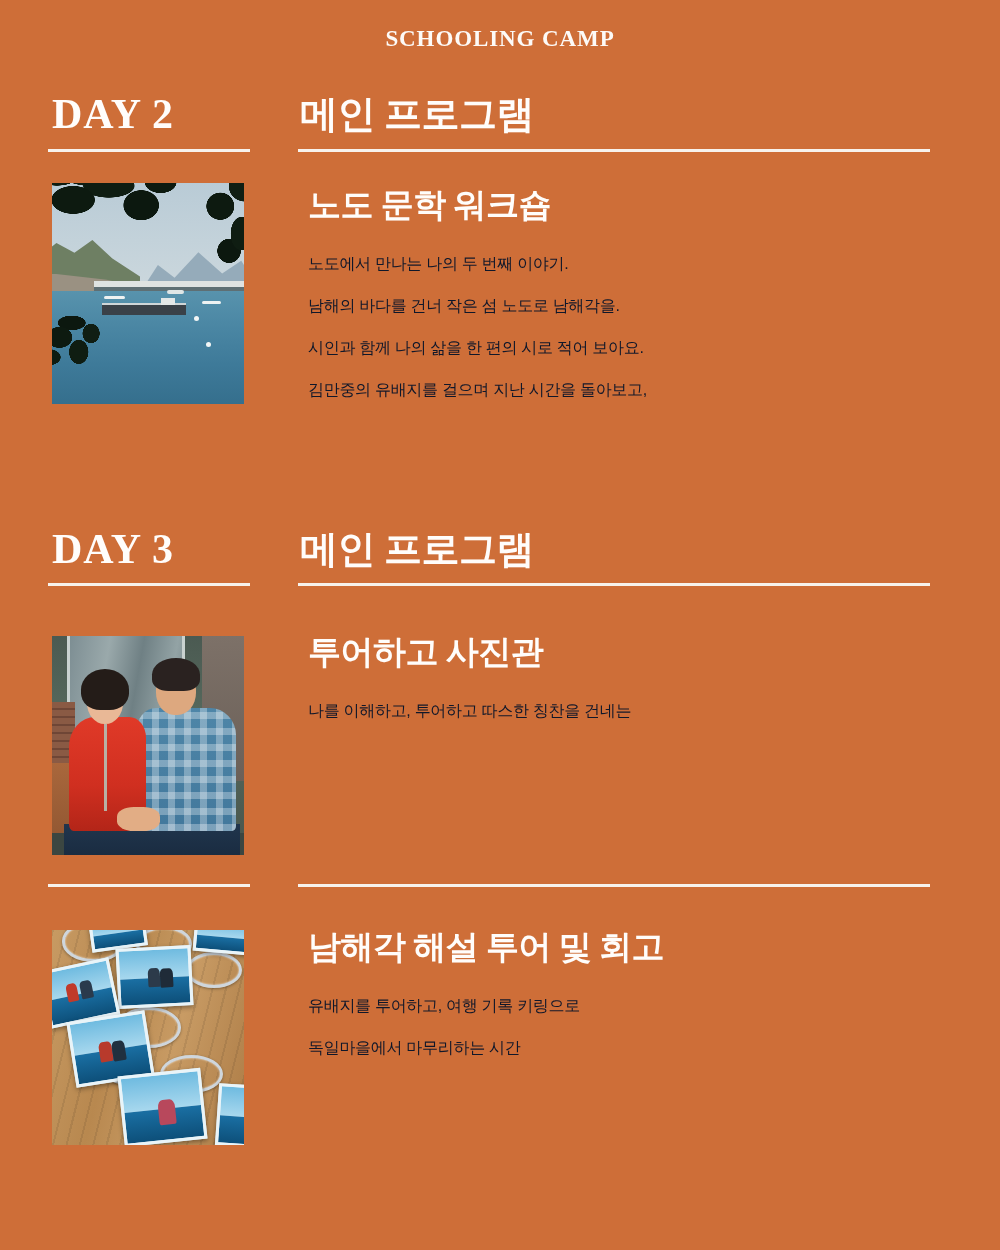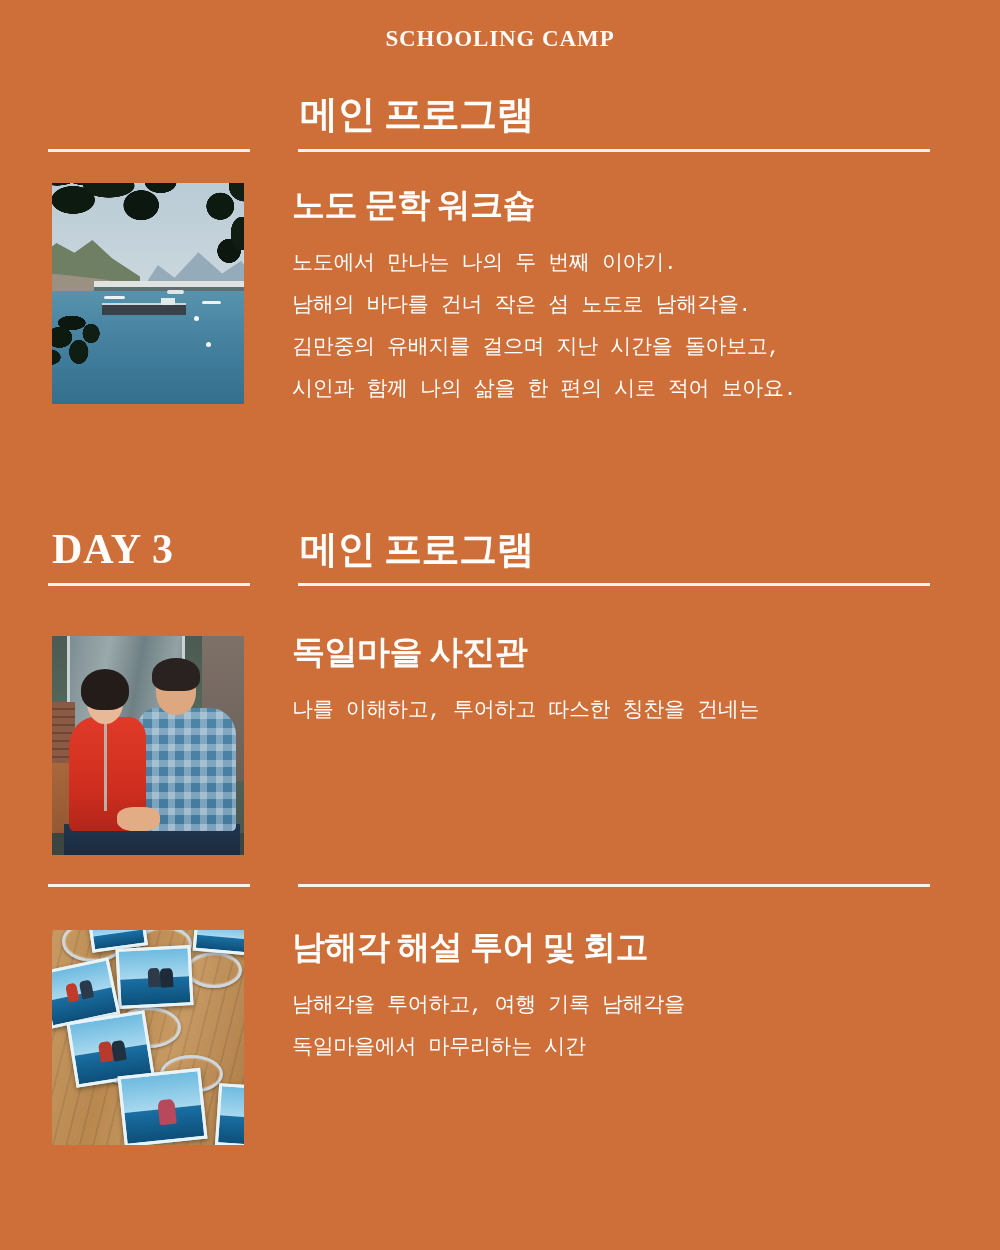--- a/index.html
+++ b/index.html
@@ -304,50 +304,51 @@
     position: absolute;
     border: 3px solid #cfd6dc;
     border-radius: 50%;
     background: transparent;
     box-shadow: 0 1px 3px rgba(0,0,0,.35), inset 0 0 2px rgba(255,255,255,.8);
   }
 
   
   .prog {
     position: absolute;
-    left: 292px;
+    left: 308px;
     width: 640px;
   }
   .prog-title {
     font-family: "Liberation Serif", "DejaVu Serif", serif;
     font-weight: bold;
     font-size: 33px;
     line-height: 44px;
     letter-spacing: -0.5px;
     color: #fffdfb;
     margin: 0 0 16px 0;
   }
   .prog-body {
-    font-family: Liberation Mono, monospace;
-    font-size: 21px;
+    font-family: Liberation Sans, sans-serif;
+    font-size: 16px;
     line-height: 42px;
     letter-spacing: -0.3px;
-    color: #ffffff;
+    color: #0f172a;
     margin: 0;
   }
   .prog-body .line { display: block; white-space: nowrap; }
 </style>
 </head>
 <body style="background: rgb(206, 110, 56);">
 
 <div class="page">
 
   <div class="brand-header">SCHOOLING CAMP</div>
 
   <div class="day-row" style="top:86px;">
+    <div class="day-label">DAY 2</div>
     <div class="day-program">메인 프로그램</div>
   </div>
   <div class="rule rule-left" style="top:149px;"></div>
   <div class="rule rule-right" style="top:149px;"></div>
 
   <div class="photo" style="top:183px; height:221px;">
     <div class="inner">
       <div class="sea-sky"></div>
       <div class="sea-mtn-far"></div>
       <div class="sea-mtn-mid"></div>
@@ -366,22 +367,22 @@
       <div class="branch-top-right"></div>
       <div class="branch-left"></div>
     </div>
   </div>
 
   <div class="prog" style="top:183px;">
     <h2 class="prog-title">노도 문학 워크숍</h2>
     <p class="prog-body">
       <span class="line">노도에서 만나는 나의 두 번째 이야기.</span>
       <span class="line">남해의 바다를 건너 작은 섬 노도로 남해각을.</span>
+      <span class="line">시인과 함께 나의 삶을 한 편의 시로 적어 보아요.</span>
       <span class="line">김만중의 유배지를 걸으며 지난 시간을 돌아보고,</span>
-      <span class="line">시인과 함께 나의 삶을 한 편의 시로 적어 보아요.</span>
     </p>
   </div>
 
   <div class="day-row" style="top:521px;text-decoration:underline;">
     <div class="day-label">DAY 3</div>
     <div class="day-program">메인 프로그램</div>
   </div>
   <div class="rule rule-left" style="top:583px;"></div>
   <div class="rule rule-right" style="top:583px;"></div>
 
@@ -399,21 +400,21 @@
       <div class="p2-woman-zip"></div>
       <div class="p2-man-head"></div>
       <div class="p2-man-hair"></div>
       <div class="p2-woman-head"></div>
       <div class="p2-woman-hair"></div>
       <div class="p2-hands"></div>
     </div>
   </div>
 
   <div class="prog" style="top:630px;">
-    <h2 class="prog-title">독일마을 사진관</h2>
+    <h2 class="prog-title">투어하고 사진관</h2>
     <p class="prog-body">
       <span class="line">나를 이해하고, 투어하고 따스한 칭찬을 건네는</span>
     </p>
   </div>
 
   <div class="rule rule-left" style="top:884px;"></div>
   <div class="rule rule-right" style="top:884px;"></div>
 
   <div class="photo" style="top:930px; height:215px;">
     <div class="inner">
@@ -466,19 +467,19 @@
       <div class="kc" style="left:86%; top:72%; width:26%; height:26%; transform:rotate(4deg);">
         <div class="sky"></div>
         <div class="sea"></div>
       </div>
     </div>
   </div>
 
   <div class="prog" style="top:925px;">
     <h2 class="prog-title">남해각 해설 투어 및 회고</h2>
     <p class="prog-body">
-      <span class="line">남해각을 투어하고, 여행 기록 남해각을</span>
+      <span class="line">유배지를 투어하고, 여행 기록 키링으로</span>
       <span class="line">독일마을에서 마무리하는 시간</span>
     </p>
   </div>
 
 
 </div>
 
 </body></html>

